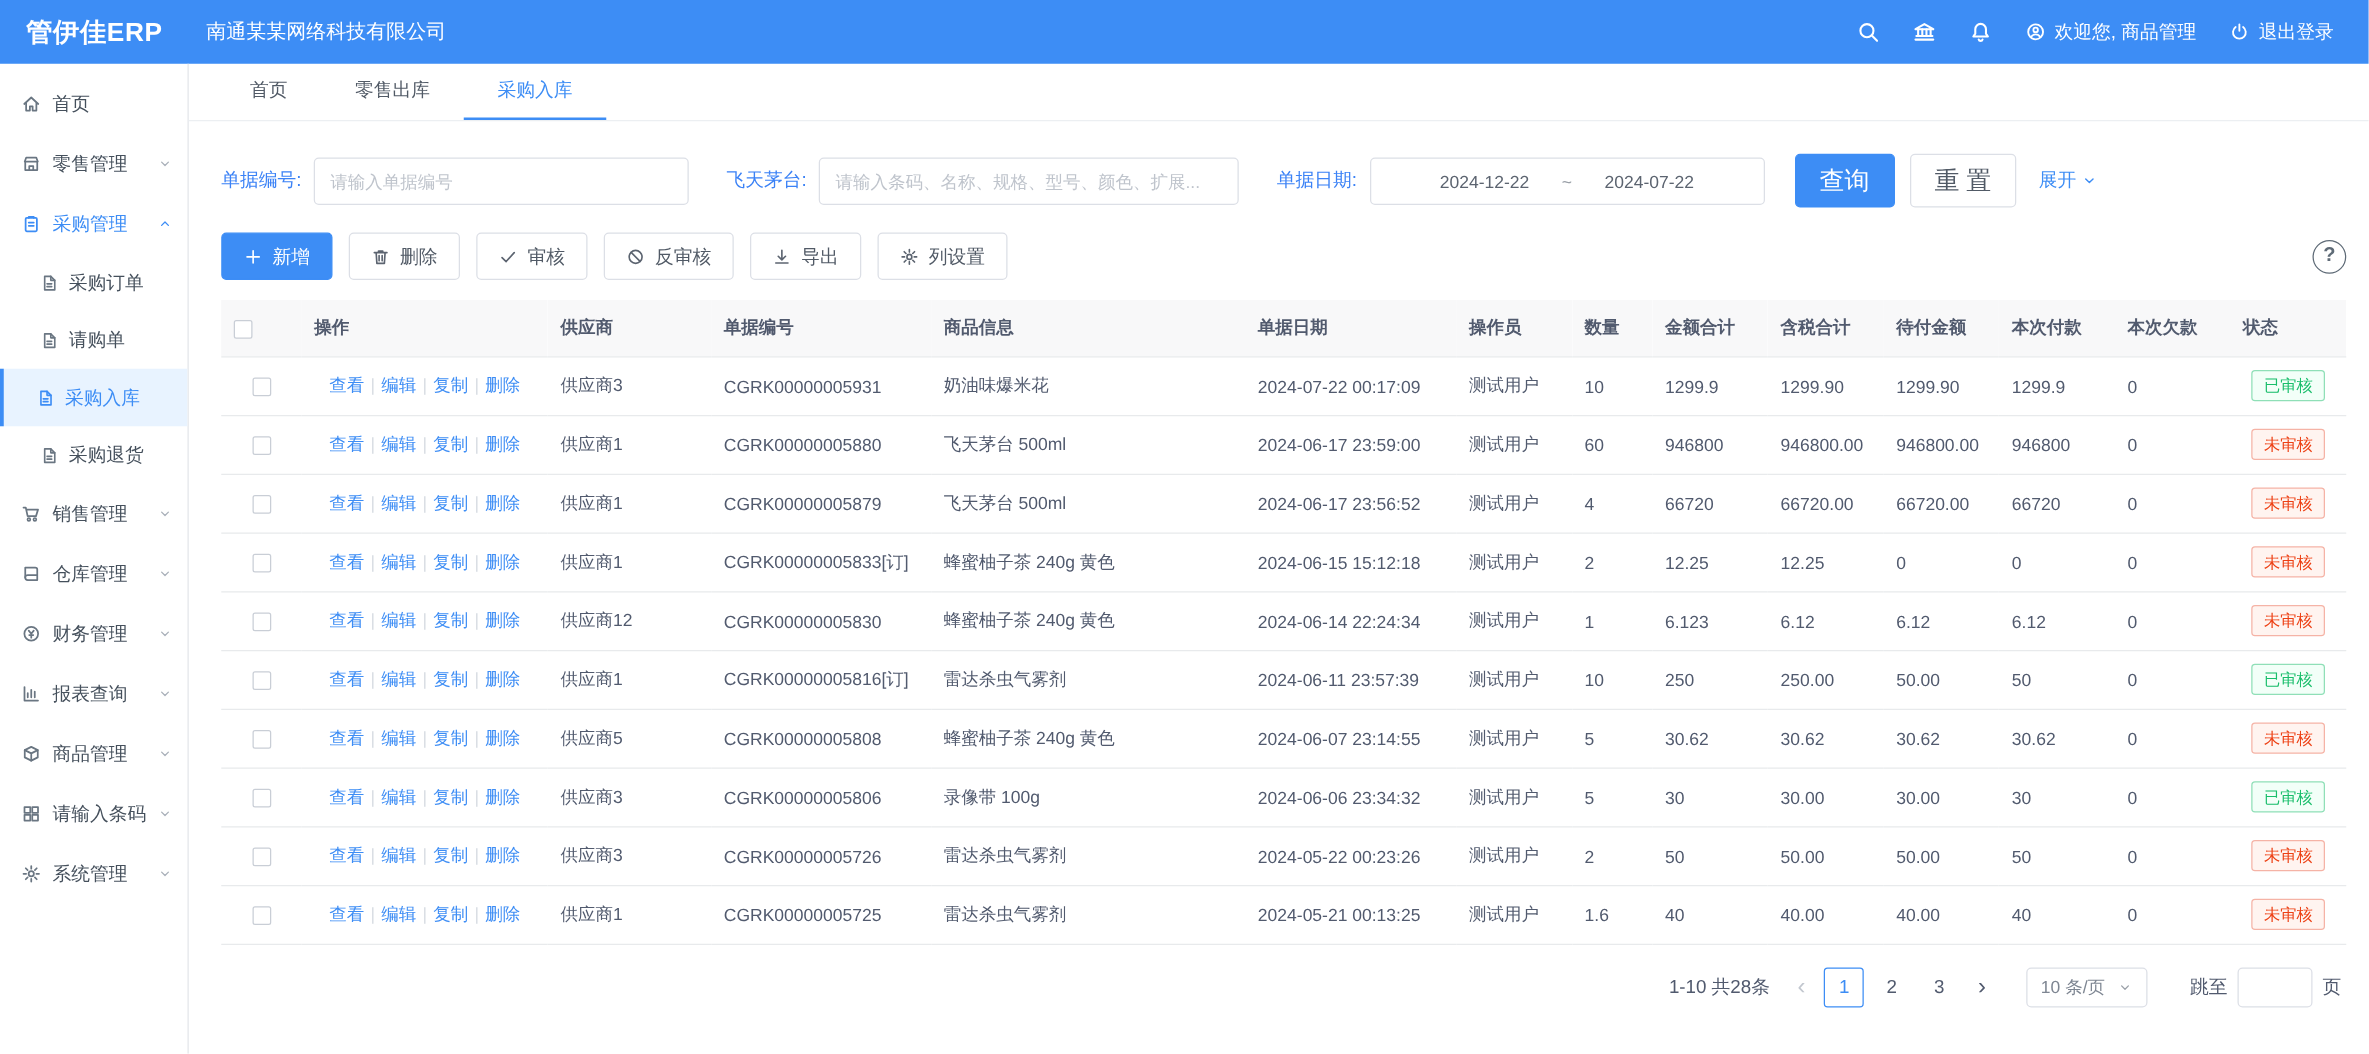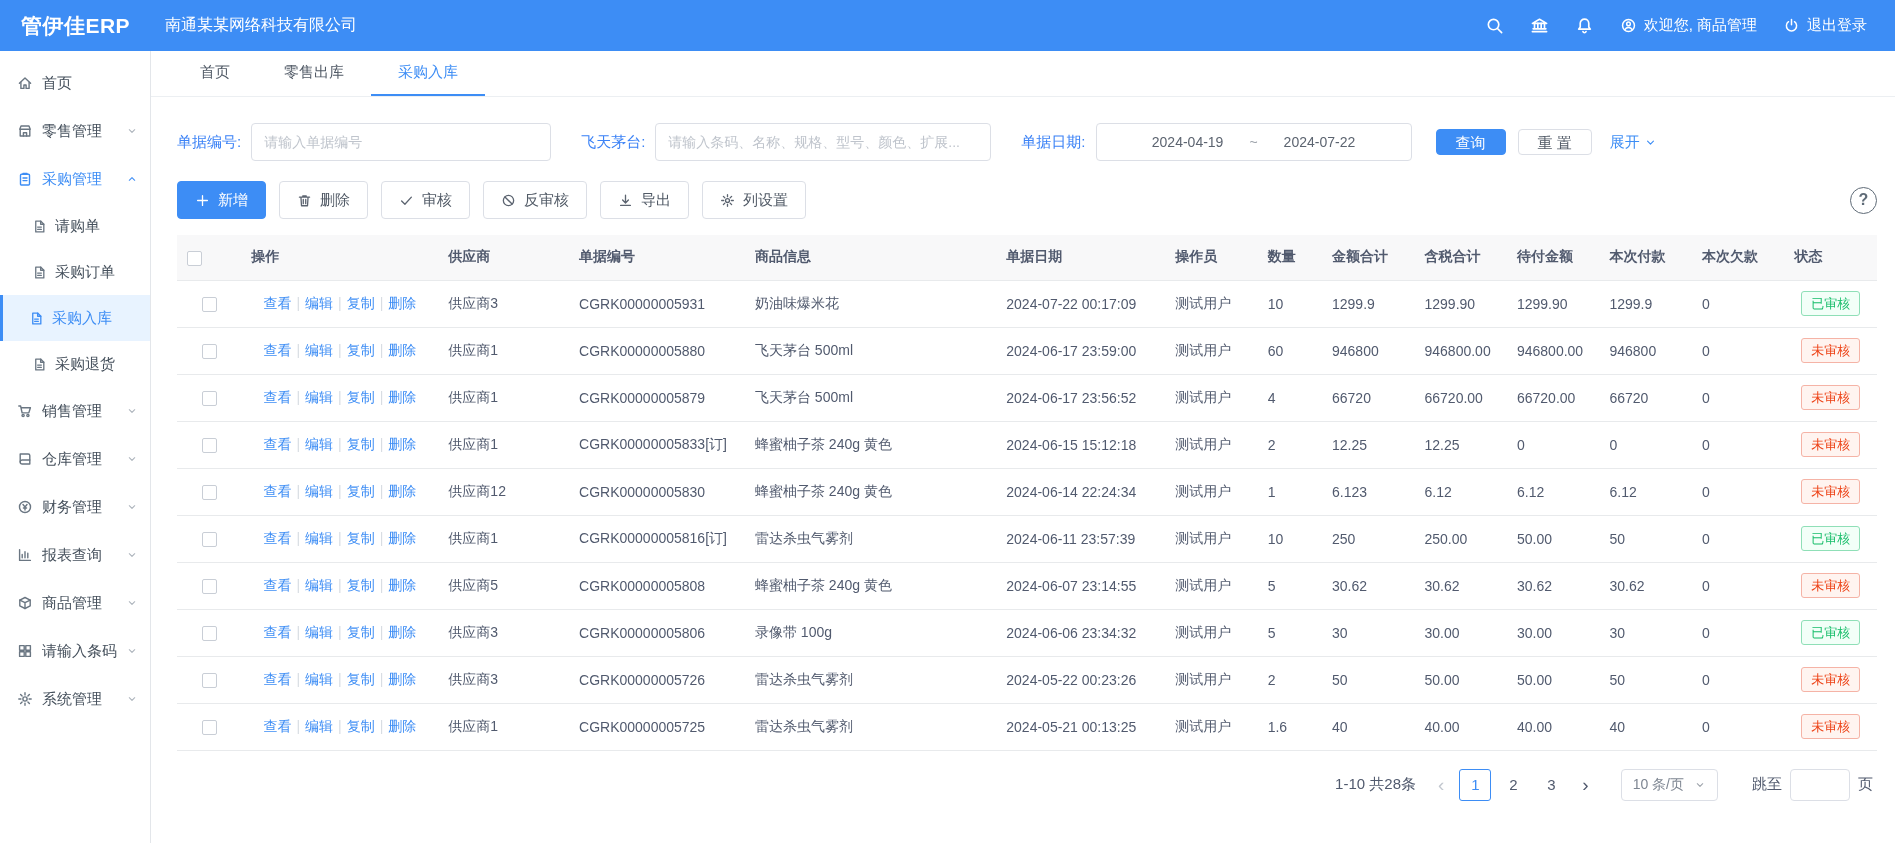--- a/index.html
+++ b/index.html
@@ -45,21 +45,21 @@
   .f-input{height:38px;border:1px solid #dcdfe6;border-radius:4px;padding:0 12px;font-size:14px;color:#333;outline:none;font-family:inherit;}
   .f-input::placeholder{color:#bfc4cc;}
   .w1{width:300px;}
   .w2{width:336px;}
   .ml28{margin-left:30px;}
   .ml22{margin-left:24px;}
   .ml12{margin-left:12px;}
   .ml16{margin-left:18px;}
   .date-range{width:316px;height:38px;border:1px solid #dcdfe6;border-radius:4px;display:flex;align-items:center;justify-content:center;gap:26px;color:#5c6470;font-size:14px;cursor:pointer;}
   .date-sep{color:#9aa0a8;}
-  .btn{height:26px;padding:4px 19px;border-radius:4px;border:1px solid #dcdfe6;background:#fff;color:#515a66;font-size:15px;cursor:pointer;font-family:inherit;}
+  .btn{height:43px;padding:4px 19px;border-radius:4px;border:1px solid #dcdfe6;background:#fff;color:#515a66;font-size:20px;cursor:pointer;font-family:inherit;}
   .btn-primary{background:var(--primary);border-color:var(--primary);color:#fff;}
   .expand-link{display:inline-flex;align-items:center;gap:4px;color:var(--primary);cursor:pointer;text-decoration:none;}
   .expand-link .icon{color:var(--primary);}
   .expand-link .icon svg{width:13px;height:13px;}
   
   .toolbar-row{display:flex;align-items:center;margin-top:20px;}
   .toolbar{display:flex;gap:13px;}
   .tbtn{height:38px;display:inline-flex;align-items:center;gap:8px;padding:0 17px;border:1px solid #dcdfe6;border-radius:4px;background:#fff;color:#515a66;font-size:15px;cursor:pointer;font-family:inherit;}
   .tbtn .icon{color:#5c6470;}
   .tbtn .icon svg{width:15px;height:15px;}
@@ -179,30 +179,30 @@
             </svg>
           </span>
         </div>
         <div class="side-sub">
           <span class="icon ">
             <svg viewBox="0 0 16 16" fill="none" stroke="currentColor" stroke-width="1.4" stroke-linecap="round" stroke-linejoin="round">
               <path d="M4 2.2h5.2l3.4 3.4v8.2H4z"></path>
               <path d="M9.2 2.2v3.4h3.4M6 8.6h4M6 11h4"></path>
             </svg>
           </span>
-          <span class="side-label">请购单</span>
+          <span class="side-label">采购订单</span>
         </div>
         <div class="side-sub">
           <span class="icon ">
             <svg viewBox="0 0 16 16" fill="none" stroke="currentColor" stroke-width="1.4" stroke-linecap="round" stroke-linejoin="round">
               <path d="M4 2.2h5.2l3.4 3.4v8.2H4z"></path>
               <path d="M9.2 2.2v3.4h3.4M6 8.6h4M6 11h4"></path>
             </svg>
           </span>
-          <span class="side-label">采购订单</span>
+          <span class="side-label">请购单</span>
         </div>
         <div class="side-sub active">
           <span class="icon ">
             <svg viewBox="0 0 16 16" fill="none" stroke="currentColor" stroke-width="1.4" stroke-linecap="round" stroke-linejoin="round">
               <path d="M4 2.2h5.2l3.4 3.4v8.2H4z"></path>
               <path d="M9.2 2.2v3.4h3.4M6 8.6h4M6 11h4"></path>
             </svg>
           </span>
           <span class="side-label">采购入库</span>
         </div>
@@ -333,21 +333,21 @@
 
       <div class="page">
 
         <div class="filters">
           <span class="f-label">单据编号:</span>
           <input class="f-input w1" placeholder="请输入单据编号" style="">
           <span class="f-label ml28">飞天茅台:</span>
           <input class="f-input w2" placeholder="请输入条码、名称、规格、型号、颜色、扩展..." style="">
           <span class="f-label ml28">单据日期:</span>
           <div class="date-range">
-            <span>2024-04-19</span>
+            <span>2024-12-22</span>
             <span class="date-sep">~</span>
             <span>2024-07-22</span>
           </div>
           <button class="btn btn-primary ml22">查询</button>
           <button class="btn ml12">重 置</button>
           <a class="expand-link ml16">
             <span>展开</span>
             <span class="icon">
                 <svg viewBox="0 0 16 16" fill="none" stroke="currentColor" stroke-width="1.4" stroke-linecap="round" stroke-linejoin="round">
                   <path d="M4.4 6.3 8 9.9l3.6-3.6"></path>

